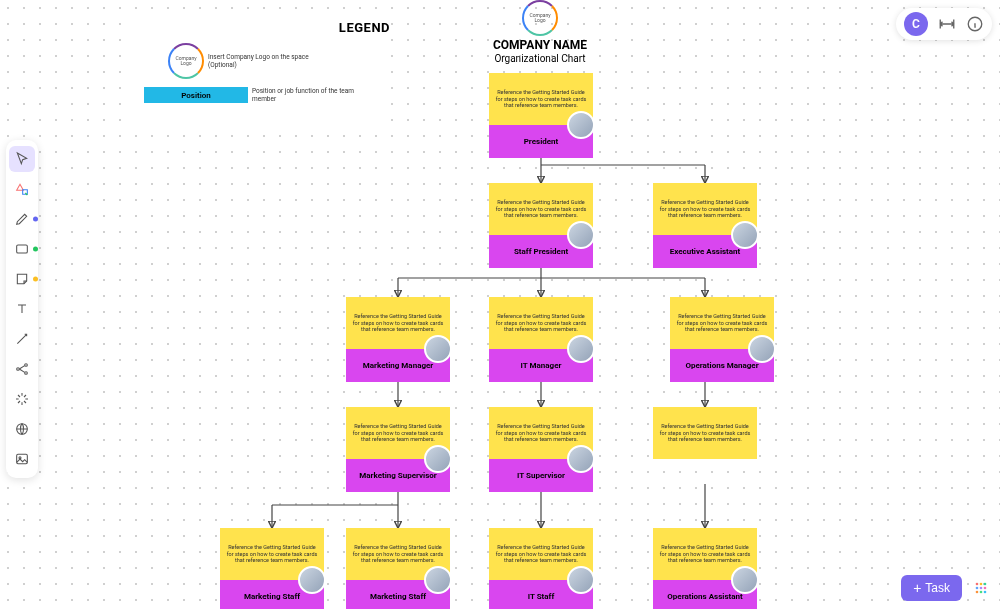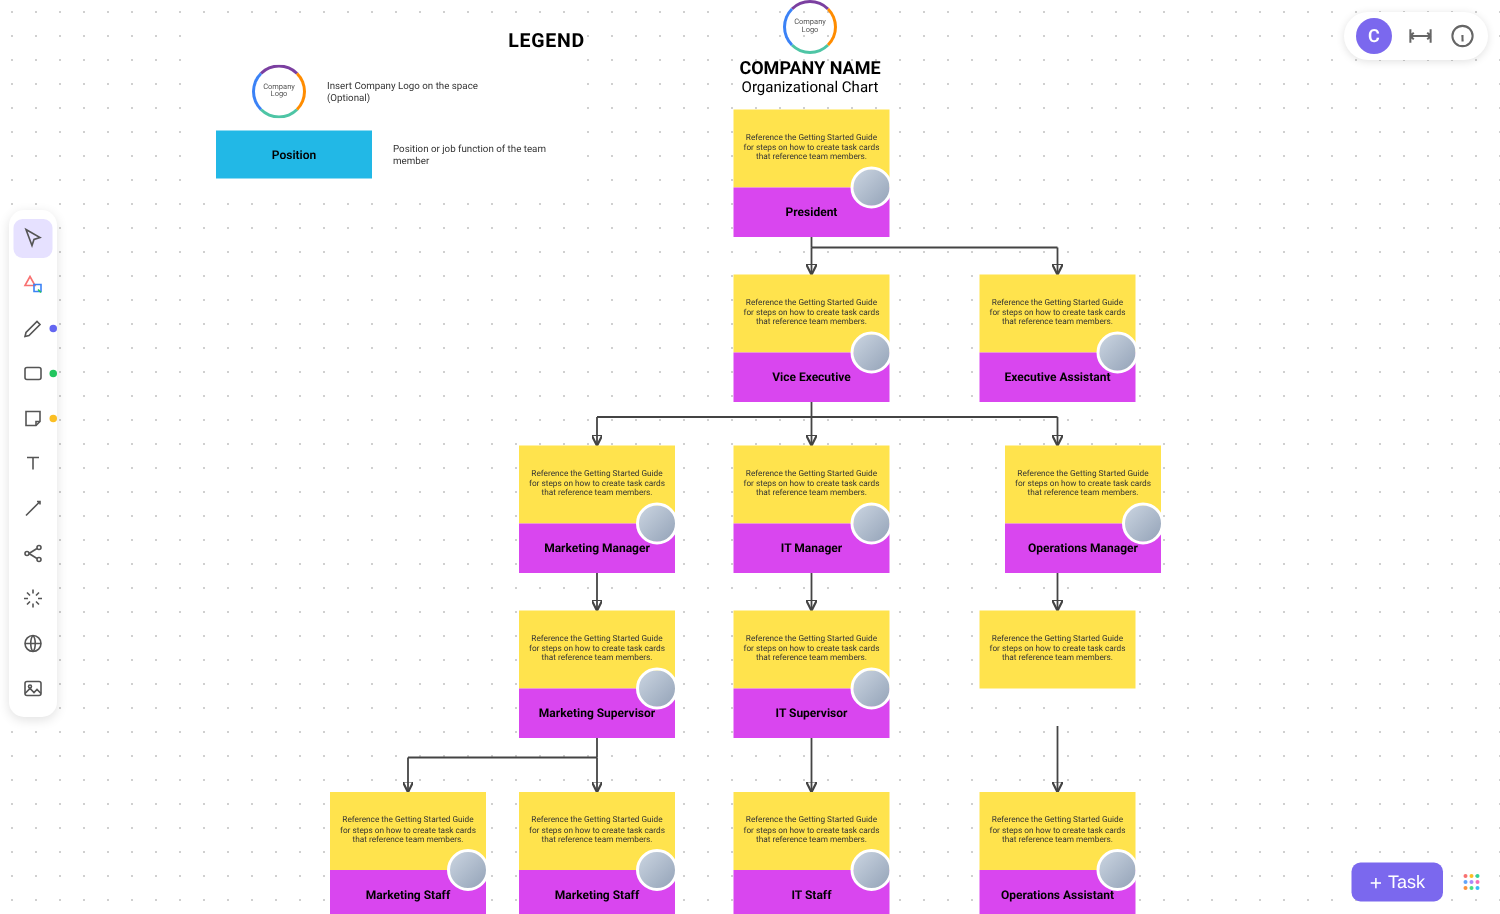--- a/index.html
+++ b/index.html
@@ -10,24 +10,24 @@
 .tool svg{width:16px;height:16px;stroke:#555;fill:none;stroke-width:1.6}
 .tool .dot{position:absolute;right:-3px;top:50%;transform:translateY(-50%);width:5px;height:5px;border-radius:50%}
 .topright{position:absolute;right:8px;top:8px;display:flex;align-items:center;gap:10px;background:#fff;border-radius:20px;padding:4px 8px;box-shadow:0 1px 6px rgba(0,0,0,.12);z-index:10}
 .avatar-c{width:24px;height:24px;border-radius:50%;background:#7b68ee;color:#fff;display:flex;align-items:center;justify-content:center;font-size:12px;font-weight:600}
 .tr-icon{width:18px;height:18px;stroke:#666;fill:none;stroke-width:1.8;cursor:pointer}
 .bottomright{position:absolute;right:8px;bottom:8px;display:flex;align-items:center;gap:8px;z-index:10}
 .task-btn{background:#7b68ee;color:#fff;border:none;border-radius:6px;padding:6px 12px;font-size:12px;font-weight:500;display:flex;align-items:center;gap:4px;cursor:pointer}
 .apps-btn{width:22px;height:22px;display:flex;align-items:center;justify-content:center;cursor:pointer}
 .legend{position:absolute;left:134px;top:12px;width:256px;height:116px;background:#fff}
 .legend-title{text-align:right;font-weight:700;font-size:13px;letter-spacing:.5px;margin-top:8px}
-.legend-row{display:flex;align-items:center;gap:14px;margin:8px 0 0 34px}
+.legend-row{display:flex;align-items:center;gap:4px;margin:8px 0 0 34px}
 .legend-text{font-size:6.5px;color:#333;max-width:120px;line-height:1.3}
 .logo-circle{width:32px;height:32px;border-radius:50%;border:2px solid;border-color:#7b3fa0 #ff8c00 #4ec5a5 #3b82f6;display:flex;align-items:center;justify-content:center;font-size:5px;text-align:center;line-height:1.1;color:#555}
-.pos-chip{width:104px;height:32px;background:#22b8e6;display:flex;align-items:center;justify-content:center;font-size:8px;font-weight:600;color:#000}
+.pos-chip{width:104px;height:16px;background:#22b8e6;display:flex;align-items:center;justify-content:center;font-size:8px;font-weight:600;color:#000}
 .hdr{position:absolute;left:390px;top:0;width:300px;text-align:center}
 .hdr-logo{margin:0 auto;width:32px;height:32px;border-radius:50%;border:2px solid;border-color:#7b3fa0 #ff8c00 #4ec5a5 #3b82f6;display:flex;align-items:center;justify-content:center;font-size:5px;color:#555;line-height:1.1}
 .hdr-name{font-weight:700;font-size:12px;margin-top:2px}
 .hdr-sub{font-size:10px;margin-top:1px}
 .card{position:absolute;width:104px;height:77px;display:flex;flex-direction:column}
 .card-top{flex:0 0 44px;background:#ffe34d;font-size:5.5px;line-height:1.25;padding:4px 6px;display:flex;align-items:center;justify-content:center;text-align:center;color:#333}
 .card-bot{flex:0 0 33px;background:#d946ef;display:flex;align-items:center;justify-content:center;font-size:8px;font-weight:700;color:#000;position:relative}
 .card-av{position:absolute;right:-2px;top:-14px;width:24px;height:24px;border-radius:50%;background:linear-gradient(135deg,#cbd5e1,#94a3b8);border:2px solid #fff}
 svg.connectors{position:absolute;inset:0;width:1000px;height:609px;pointer-events:none}
 svg.connectors line,svg.connectors path{stroke:#444;stroke-width:1.2;fill:none}
@@ -191,21 +191,21 @@
 <div class="card" style="left:489px;top:73px">
   <div class="card-top">Reference the Getting Started Guide for steps on how to create task cards that reference team members.</div>
   <div class="card-bot">
       <span>President</span>
       <div class="card-av"></div>
     </div>
 </div>
 <div class="card" style="left:489px;top:183px">
   <div class="card-top">Reference the Getting Started Guide for steps on how to create task cards that reference team members.</div>
   <div class="card-bot">
-      <span>Vice Executive</span>
+      <span>Staff President</span>
       <div class="card-av"></div>
     </div>
 </div>
 <div class="card" style="left:653px;top:183px">
   <div class="card-top">Reference the Getting Started Guide for steps on how to create task cards that reference team members.</div>
   <div class="card-bot">
       <span>Executive Assistant</span>
       <div class="card-av"></div>
     </div>
 </div>

